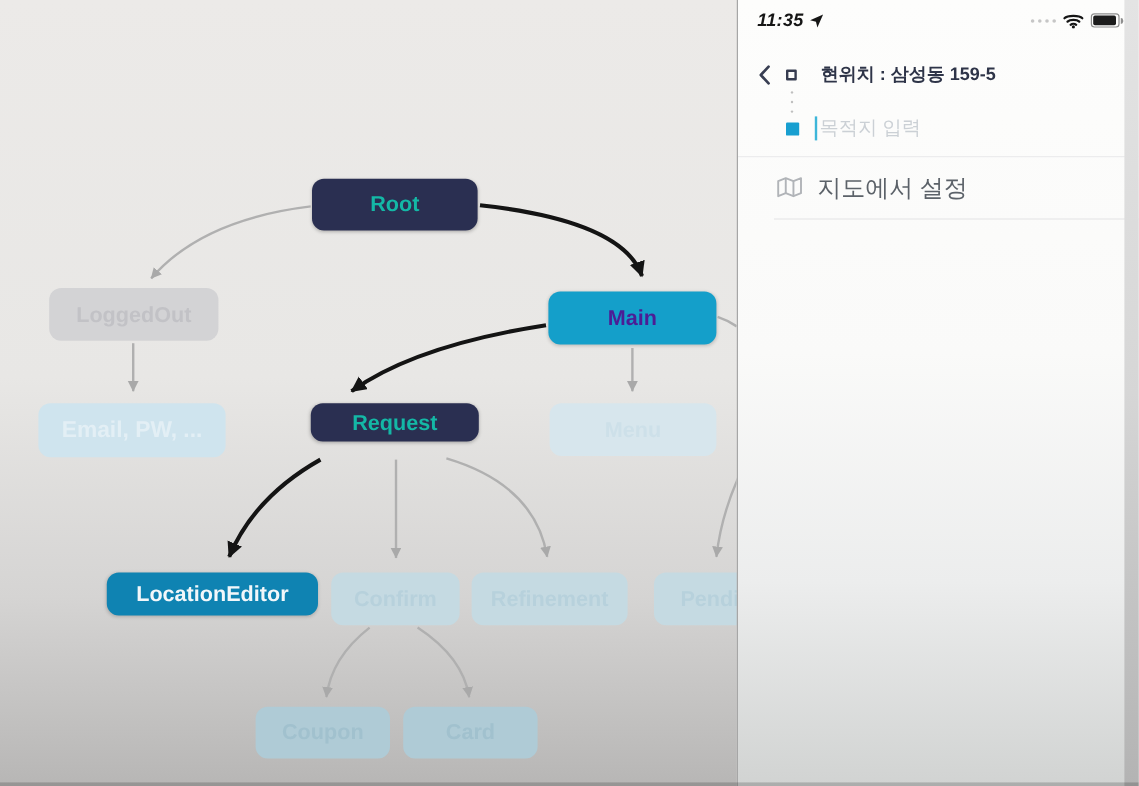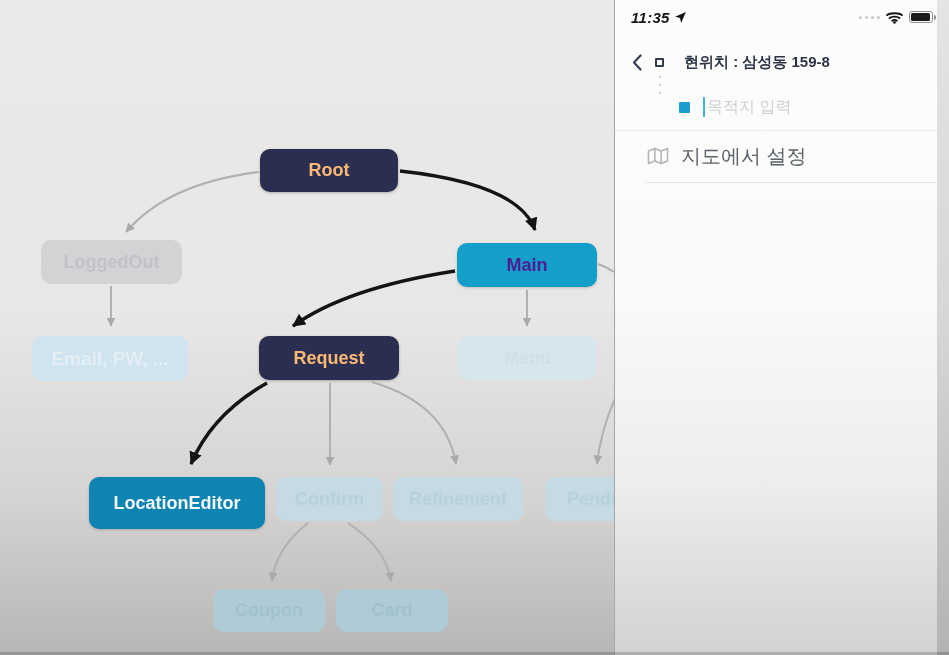--- a/index.html
+++ b/index.html
@@ -8,36 +8,36 @@
   #stage { position:relative; width:949px; height:655px; background:#e9e8e6; overflow:hidden; }
 
   
   .slide { position:absolute; left:0; top:0; width:614px; height:655px; overflow:hidden;
            background:linear-gradient(180deg,#eceae8 0%,#e8e7e5 48%,#d5d4d3 76%,#b7b6b5 100%); }
   .slide-title { position:absolute; left:44px; top:52px; font-size:46px; font-weight:700;
                  letter-spacing:0.5px; color:#2d3356; }
 
   .node { position:absolute; display:flex; align-items:center; justify-content:center;
           border-radius:10px; font-weight:700; font-size:18px; }
-  .n-dark  { background:#2a2f51; color:#fdba74; box-shadow:0 1px 3px rgba(0,0,0,.25); }
+  .n-dark  { background:#2a2f51; color:#14b8a6; box-shadow:0 1px 3px rgba(0,0,0,.25); }
   .n-cyan  { background:#149fca; color:#4c1d95; box-shadow:0 1px 3px rgba(0,0,0,.18); }
   .n-teal  { background:#0f83b2; color:#f2f7fa; box-shadow:0 1px 3px rgba(0,0,0,.18); }
   .n-gray  { background:#d3d3d5; color:#c2c2c6; }
   .n-fblue1{ background:#cfe4ee; color:#e3eff5; }
   .n-fblue2{ background:#d7e6ed; color:#cde0e9; }
   .n-fblue3{ background:#c5dae2; color:#b7d1dc; }
   .n-fblue4{ background:#afcbd6; color:#a1c1ce; }
 
   #node-root           { left:260px; top:149px; width:138px; height:43px; }
   #node-loggedout      { left:41px;  top:240px; width:141px; height:44px; }
   #node-main           { left:457px; top:243px; width:140px; height:44px; }
   #node-emailpw        { left:32px;  top:336px; width:156px; height:45px; font-size:19px; }
-  #node-request        { left:259px; top:336px; width:140px; height:44px; }
+  #node-request        { left:259px; top:336px; width:140px; height:32px; }
   #node-menu           { left:458px; top:336px; width:139px; height:44px; }
-  #node-locationeditor { left:89px;  top:477px; width:176px; height:52px; }
+  #node-locationeditor { left:89px;  top:477px; width:176px; height:36px; }
   #node-confirm        { left:276px; top:477px; width:107px; height:44px; }
   #node-refinement     { left:393px; top:477px; width:130px; height:44px; }
   #node-pending        { left:545px; top:477px; width:115px; height:44px; }
   #node-coupon         { left:213px; top:589px; width:112px; height:43px; }
   #node-card           { left:336px; top:589px; width:112px; height:43px; }
 
   .edges { position:absolute; left:0; top:0; width:614px; height:655px; pointer-events:none; }
 
   
   .phone { position:absolute; left:614px; top:0; width:335px; height:655px;
@@ -55,21 +55,21 @@
   .battery .nub { position:absolute; right:-4px; top:3px; width:2.5px; height:5px; background:#8e8e8e; border-radius:0 2px 2px 0; }
 
   .loc-row { position:absolute; left:0; top:50px; width:100%; height:24px; display:flex; align-items:center; }
   .back-btn { margin-left:12px; width:20px; display:flex; justify-content:center; }
   .origin-sq { margin-left:8px; width:9px; height:9px; border:2px solid #363c50; border-radius:1px; }
   .loc-label { margin-left:20px; font-size:15px; font-weight:700; color:#2e3448; }
 
   .dotcol { position:absolute; left:44px; top:76px; display:flex; flex-direction:column; gap:6px; }
   .dotcol i { width:2px; height:2px; border-radius:50%; background:#bfbfbf; }
 
-  .dest-row { position:absolute; left:0; top:94px; width:100%; height:26px; display:flex; align-items:center;padding-left:24px; }
+  .dest-row { position:absolute; left:0; top:94px; width:100%; height:26px; display:flex; align-items:center; }
   .dest-sq { margin-left:40px; width:11px; height:11px; background:#189fd0; border-radius:1px; }
   .dest-input { margin-left:13px; display:flex; align-items:center; }
   .cursor { width:2px; height:20px; background:#3db6d9; margin-right:2px; }
   .placeholder { font-size:16px; color:#cbd0d5; }
 
   .divider1 { position:absolute; left:0; top:130px; width:100%; height:1px; background:#ececed; }
   .map-row { position:absolute; left:0; top:142px; width:100%; height:28px; display:flex; align-items:center; }
   .map-ic { margin-left:32px; }
   .map-label { margin-left:12px; font-size:20px; color:#5c6269; }
   .divider2 { position:absolute; left:30px; top:182px; right:0; height:1px; background:#e7e7e8; }
@@ -181,21 +181,21 @@
       </div>
     </div>
 
     <div class="loc-row">
       <span class="back-btn">
         <svg width="10" height="17" viewBox="0 0 10 17">
           <polyline points="8.5,1.5 2,8.5 8.5,15.5" stroke="#383e52" stroke-width="2.2" fill="none" stroke-linecap="round" stroke-linejoin="round"></polyline>
         </svg>
       </span>
       <span class="origin-sq"></span>
-      <span class="loc-label">현위치 : 삼성동 159-8</span>
+      <span class="loc-label">현위치 : 삼성동 159-5</span>
     </div>
 
     <div class="dotcol">
         <i></i>
         <i></i>
         <i></i>
       </div>
 
     <div class="dest-row">
       <span class="dest-sq"></span>

